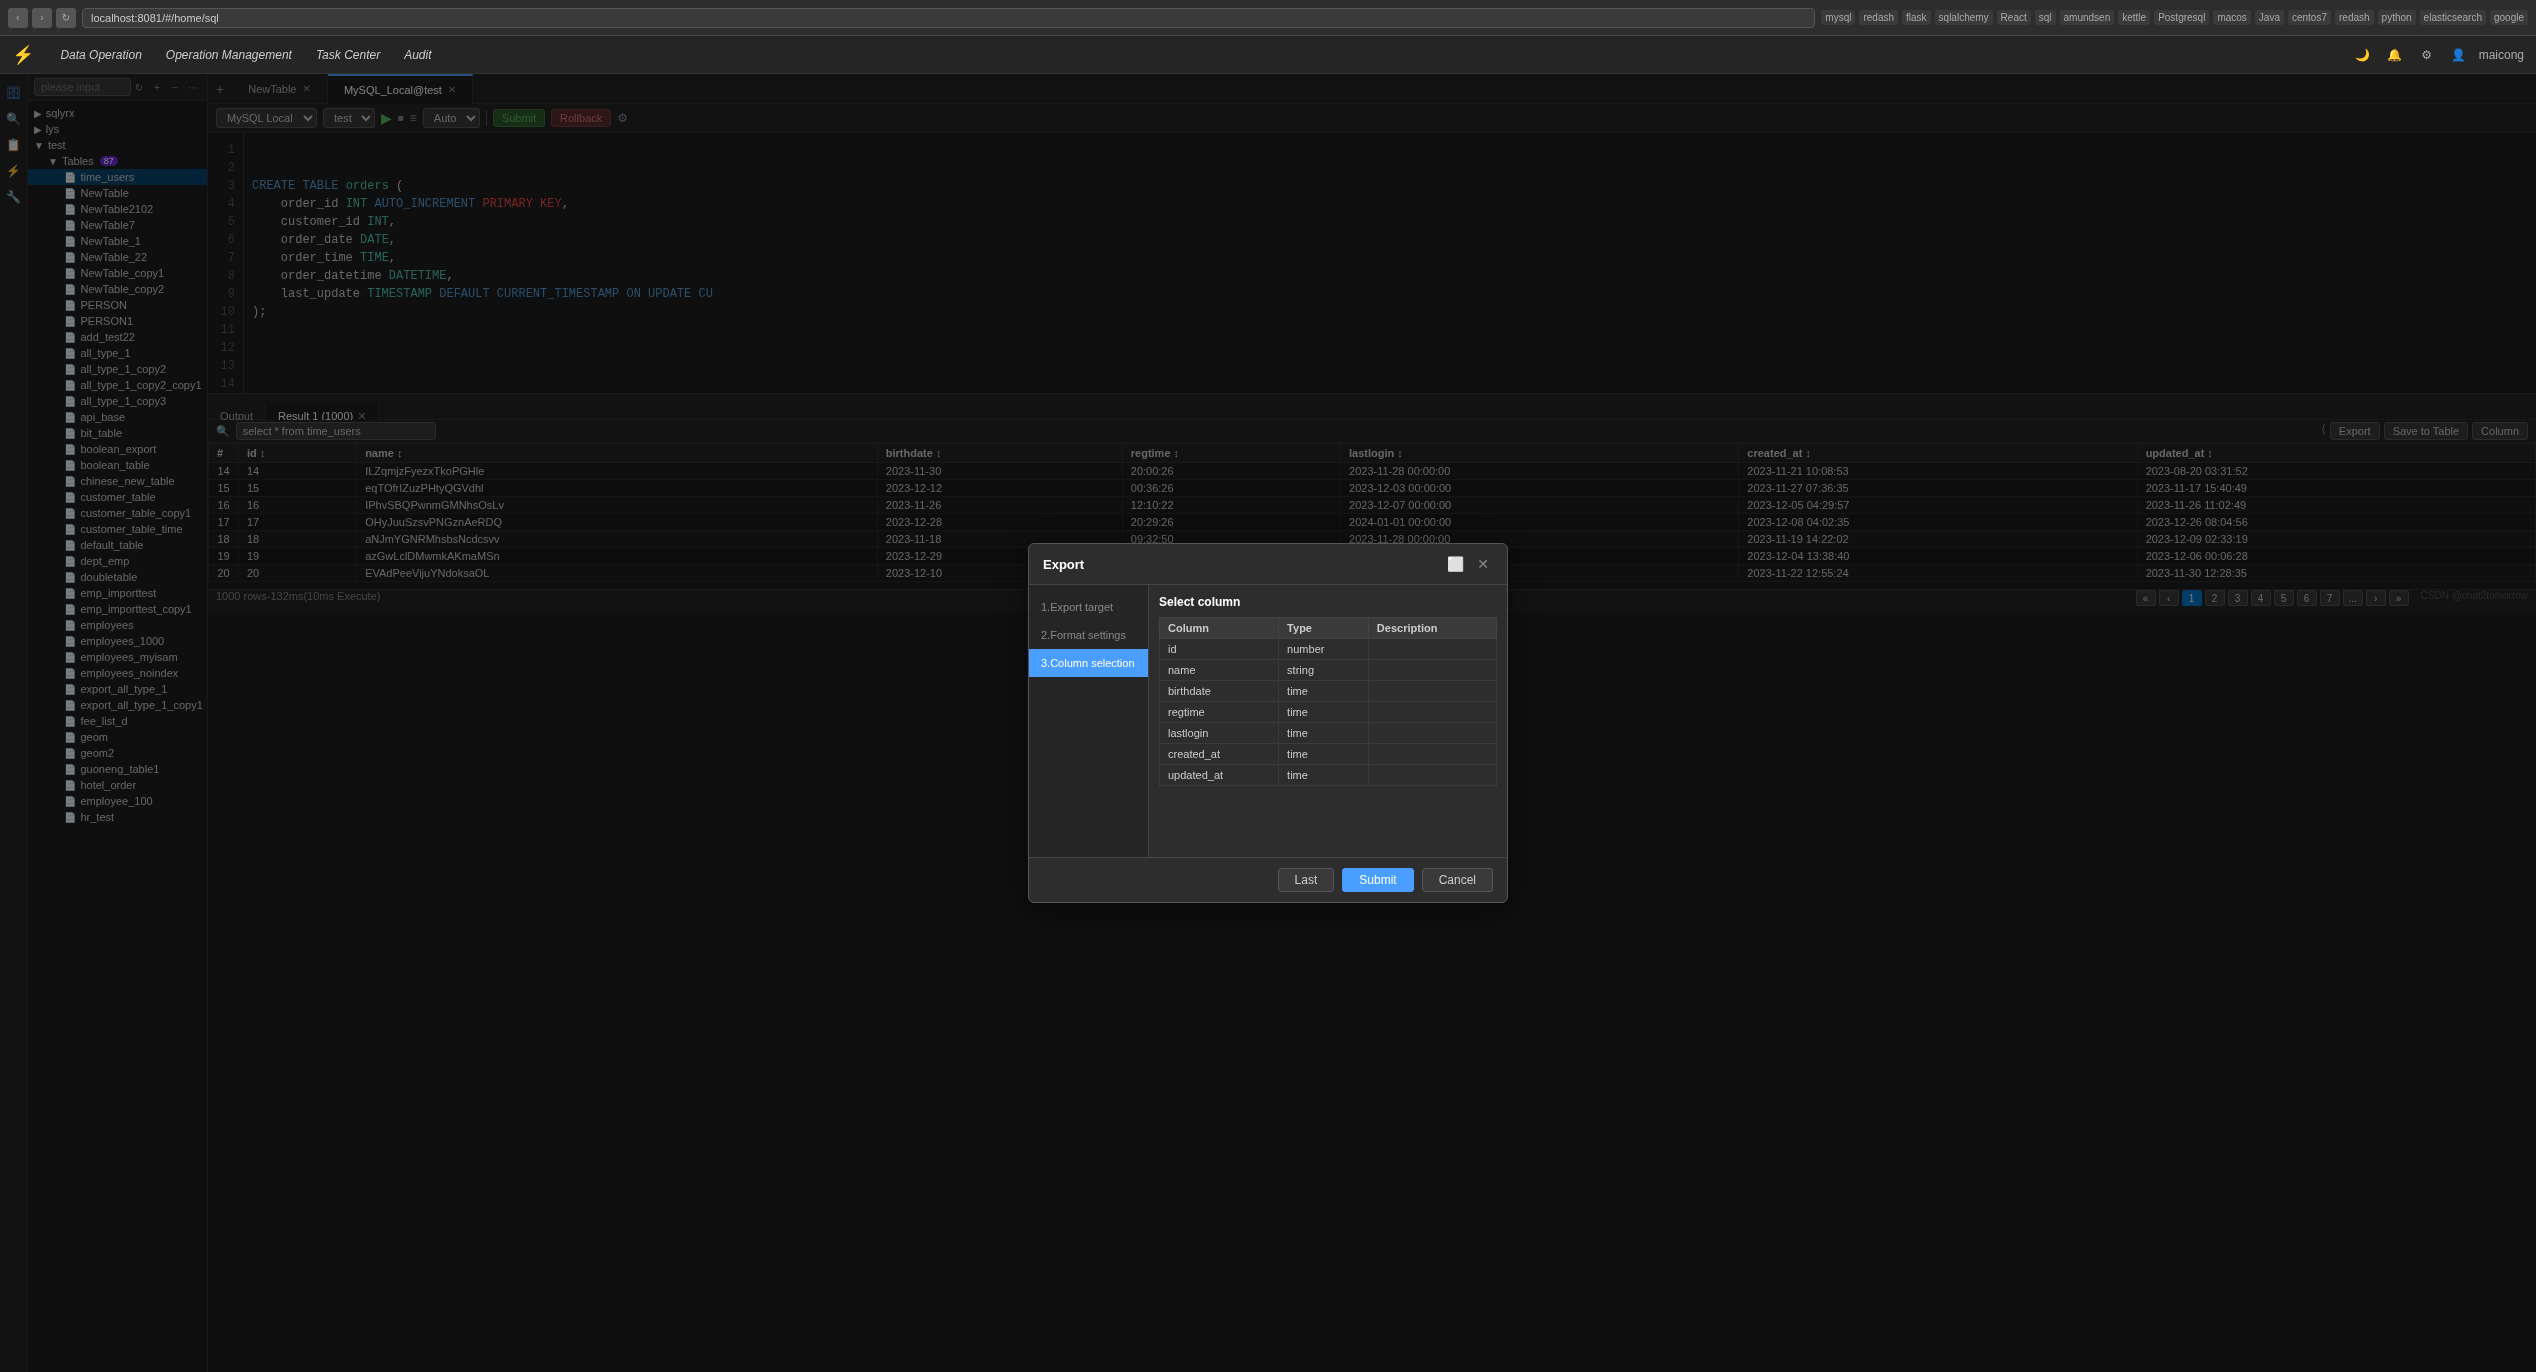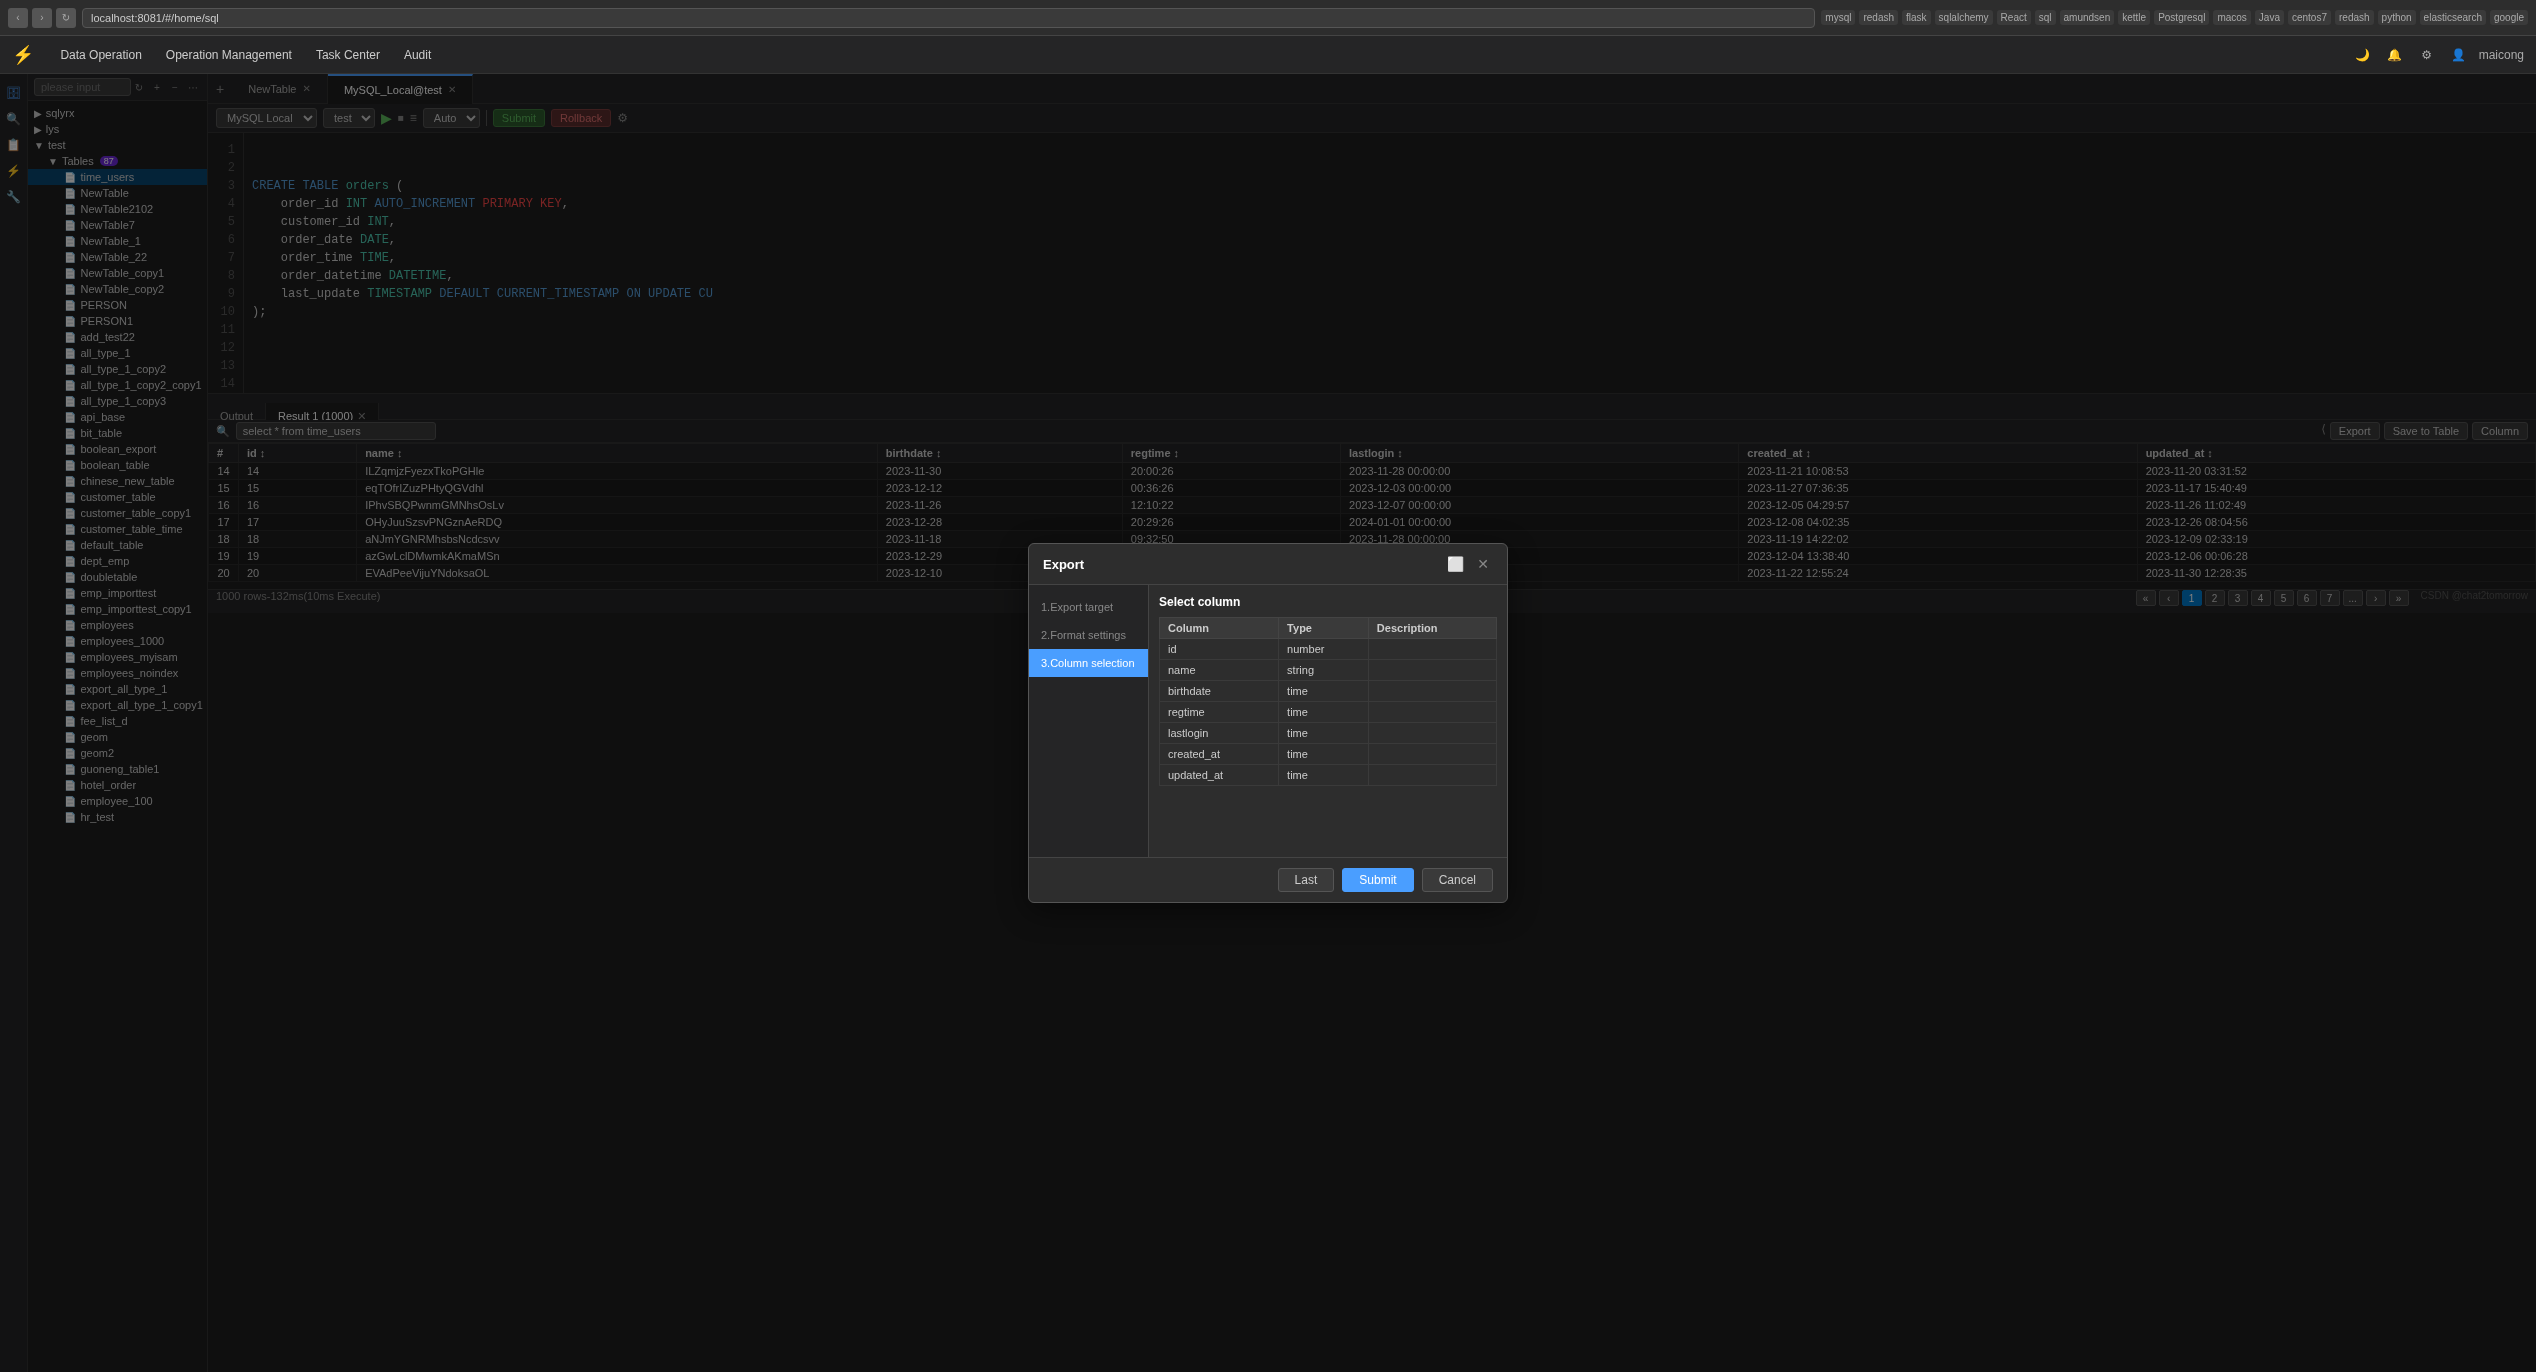--- a/index.html
+++ b/index.html
@@ -28,21 +28,21 @@
     .app-topbar {
       background: #252526;
       height: 38px;
       display: flex;
       align-items: center;
       padding: 0 12px;
       gap: 16px;
       border-bottom: 1px solid #333;
     }
     .app-logo { color: #4a9eff; font-size: 18px; font-weight: bold; }
-    .app-menu { display: flex; gap: 4px; }
+    .app-menu { display: flex; gap: 4px; font-style: italic; }
     .app-menu-item { padding: 4px 10px; border-radius: 3px; cursor: pointer; color: #ccc; font-size: 12px; }
     .app-topbar-right { margin-left: auto; display: flex; align-items: center; gap: 8px; color: #aaa; font-size: 12px; }
     .icon-btn { width: 24px; height: 24px; display: flex; align-items: center; justify-content: center; border-radius: 3px; cursor: pointer; color: #aaa; }
 
     
     .app-body { display: flex; height: calc(100vh - 74px); }
 
     
     .sidebar-icons {
       width: 28px;
@@ -546,21 +546,21 @@
           </thead>
           <tbody id="table-body">
           <tr>
     <td class="row-num">14</td>
     <td>14</td>
     <td>ILZqmjzFyezxTkoPGHle</td>
     <td>2023-11-30</td>
     <td>20:00:26</td>
     <td>2023-11-28 00:00:00</td>
     <td>2023-11-21 10:08:53</td>
-    <td>2023-11-20 03:31:52</td>
+    <td>2023-08-20 03:31:52</td>
   </tr>
               <tr>
     <td class="row-num">15</td>
     <td>15</td>
     <td>eqTOfrIZuzPHtyQGVdhl</td>
     <td>2023-12-12</td>
     <td>00:36:26</td>
     <td>2023-12-03 00:00:00</td>
     <td>2023-11-27 07:36:35</td>
     <td>2023-11-17 15:40:49</td>

